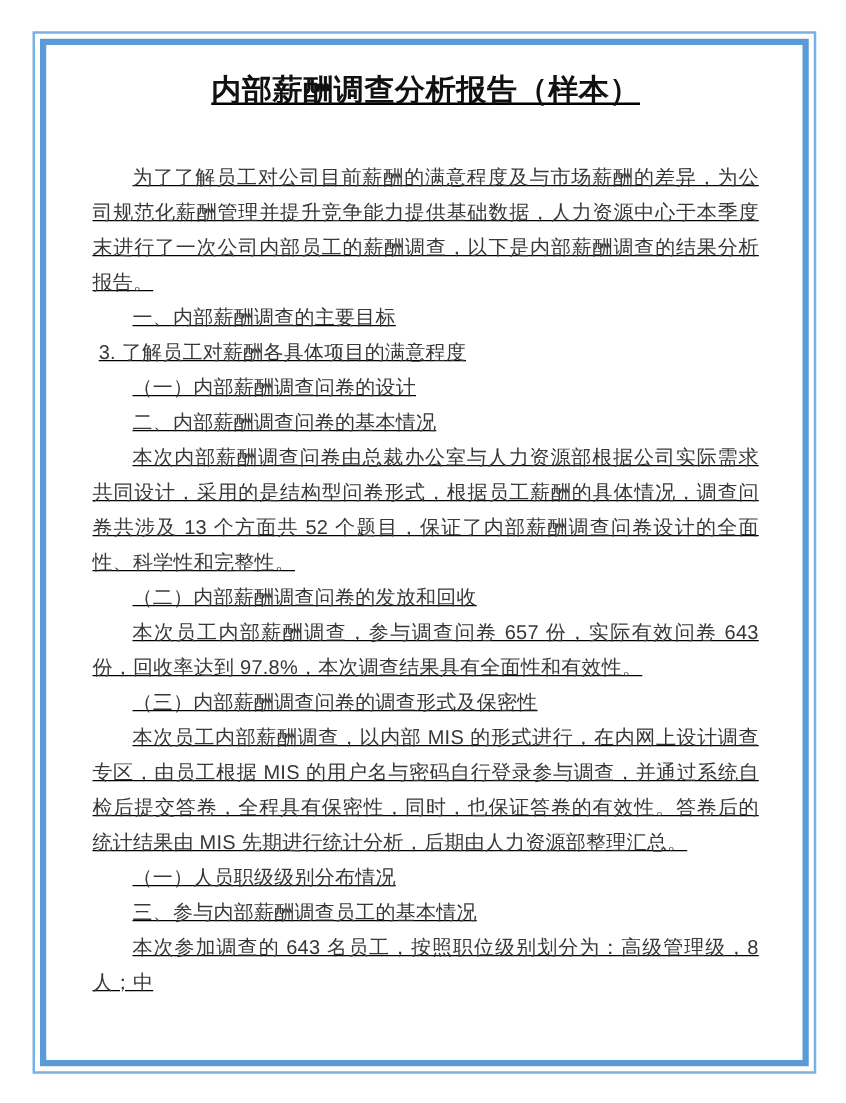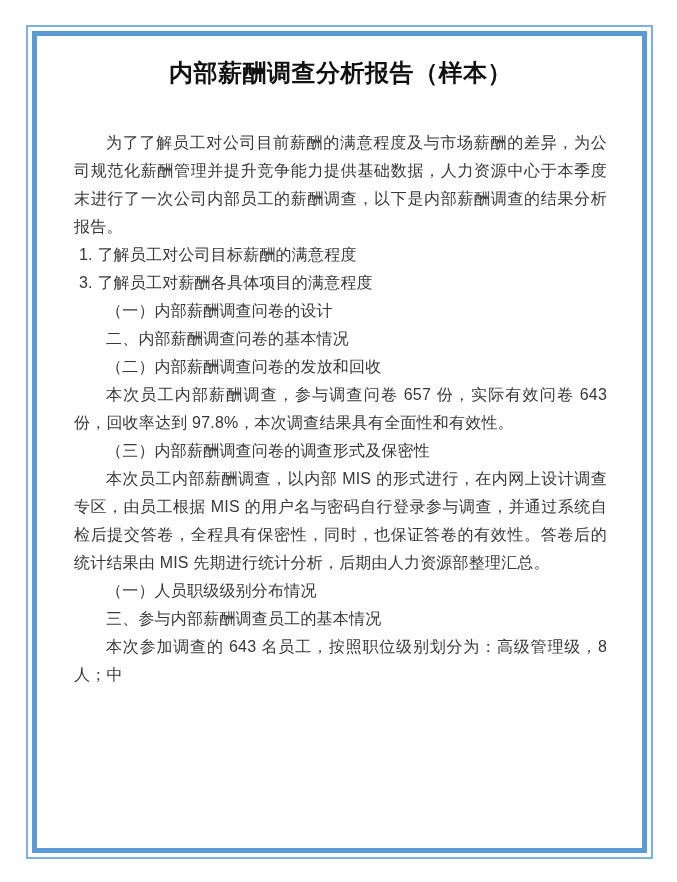--- a/index.html
+++ b/index.html
@@ -32,20 +32,21 @@
     height: 100%;
     border: 5px solid #5b9bd5;
     background: #ffffff;
   }
   .content {
     box-sizing: border-box;
     width: 100%;
     height: 100%;
     padding: 20px 35px 0 37px;
     overflow: hidden;
+    text-decoration: underline;
   }
   .doc-title {
     margin: 0 0 39px 0;
     font-family: "Liberation Serif", "DejaVu Serif", serif;
     font-weight: 700;
     font-size: 24px;
     line-height: 34px;
     color: #111111;
     text-align: center;
     letter-spacing: 0.5px;
@@ -71,24 +72,25 @@
 </head>
 <body>
 
 <div class="canvas">
   <div class="frame-outer">
     <div class="frame-inner">
       <div class="content">
         <h1 class="doc-title">内部薪酬调查分析报告（样本）</h1>
         <div>
             <p class="para body">为了了解员工对公司目前薪酬的满意程度及与市场薪酬的差异，为公司规范化薪酬管理并提升竞争能力提供基础数据，人力资源中心于本季度末进行了一次公司内部员工的薪酬调查，以下是内部薪酬调查的结果分析报告。</p>
-            <p class="para list">1. 了解员工对公司目标薪酬的满意程度</p>
+            <p class="para heading">一、内部薪酬调查的主要目标</p>
             <p class="para list">3. 了解员工对薪酬各具体项目的满意程度</p>
             <p class="para subheading">（一）内部薪酬调查问卷的设计</p>
             <p class="para heading">二、内部薪酬调查问卷的基本情况</p>
+            <p class="para body">本次内部薪酬调查问卷由总裁办公室与人力资源部根据公司实际需求共同设计，采用的是结构型问卷形式，根据员工薪酬的具体情况，调查问卷共涉及 13 个方面共 52 个题目，保证了内部薪酬调查问卷设计的全面性、科学性和完整性。</p>
             <p class="para subheading">（二）内部薪酬调查问卷的发放和回收</p>
             <p class="para body">本次员工内部薪酬调查，参与调查问卷 657 份，实际有效问卷 643 份，回收率达到 97.8%，本次调查结果具有全面性和有效性。</p>
             <p class="para subheading">（三）内部薪酬调查问卷的调查形式及保密性</p>
             <p class="para body">本次员工内部薪酬调查，以内部 MIS 的形式进行，在内网上设计调查专区，由员工根据 MIS 的用户名与密码自行登录参与调查，并通过系统自检后提交答卷，全程具有保密性，同时，也保证答卷的有效性。答卷后的统计结果由 MIS 先期进行统计分析，后期由人力资源部整理汇总。</p>
             <p class="para subheading">（一）人员职级级别分布情况</p>
             <p class="para heading">三、参与内部薪酬调查员工的基本情况</p>
             <p class="para body">本次参加调查的 643 名员工，按照职位级别划分为：高级管理级，8 人；中</p>
           </div>
       </div>
     </div>

